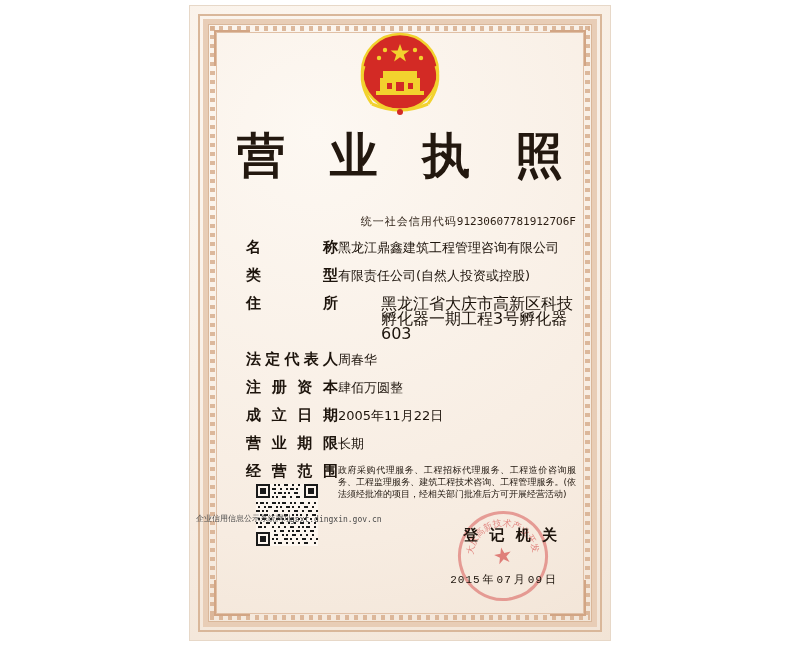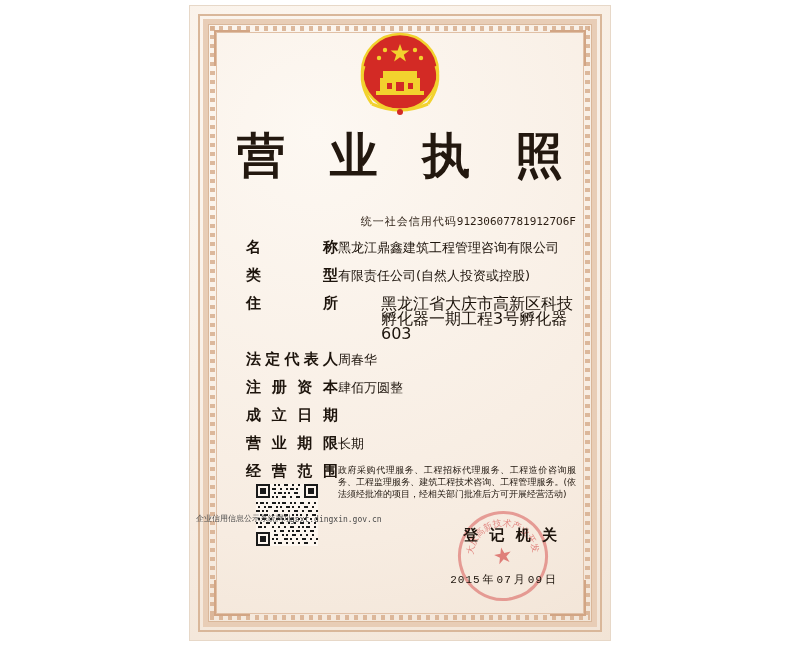--- a/index.html
+++ b/index.html
@@ -308,20 +308,21 @@
         <div class="val">肆佰万圆整</div>
       </div>
 
       <div class="row">
         <div class="lbl">
           <span>成</span>
           <span>立</span>
           <span>日</span>
           <span>期</span>
         </div>
+        <div class="val">2005年11月22日</div>
       </div>
 
       <div class="row">
         <div class="lbl">
           <span>营</span>
           <span>业</span>
           <span>期</span>
           <span>限</span>
         </div>
         <div class="val">长期</div>

